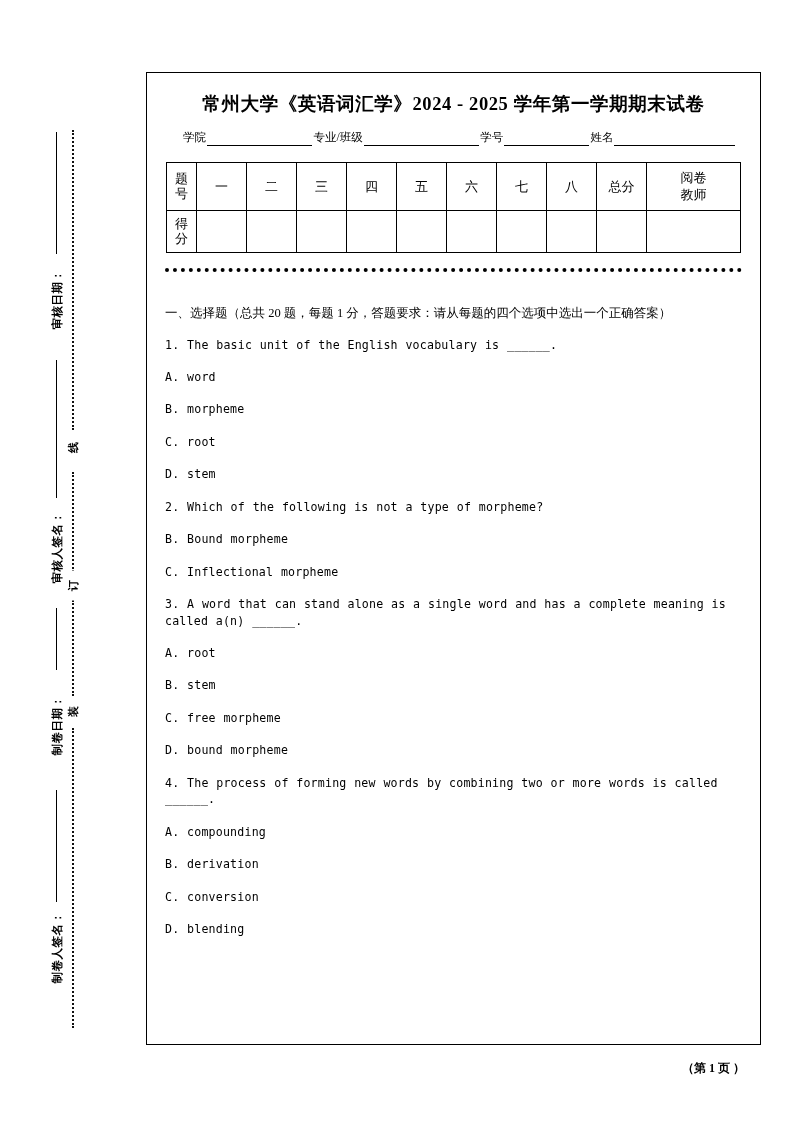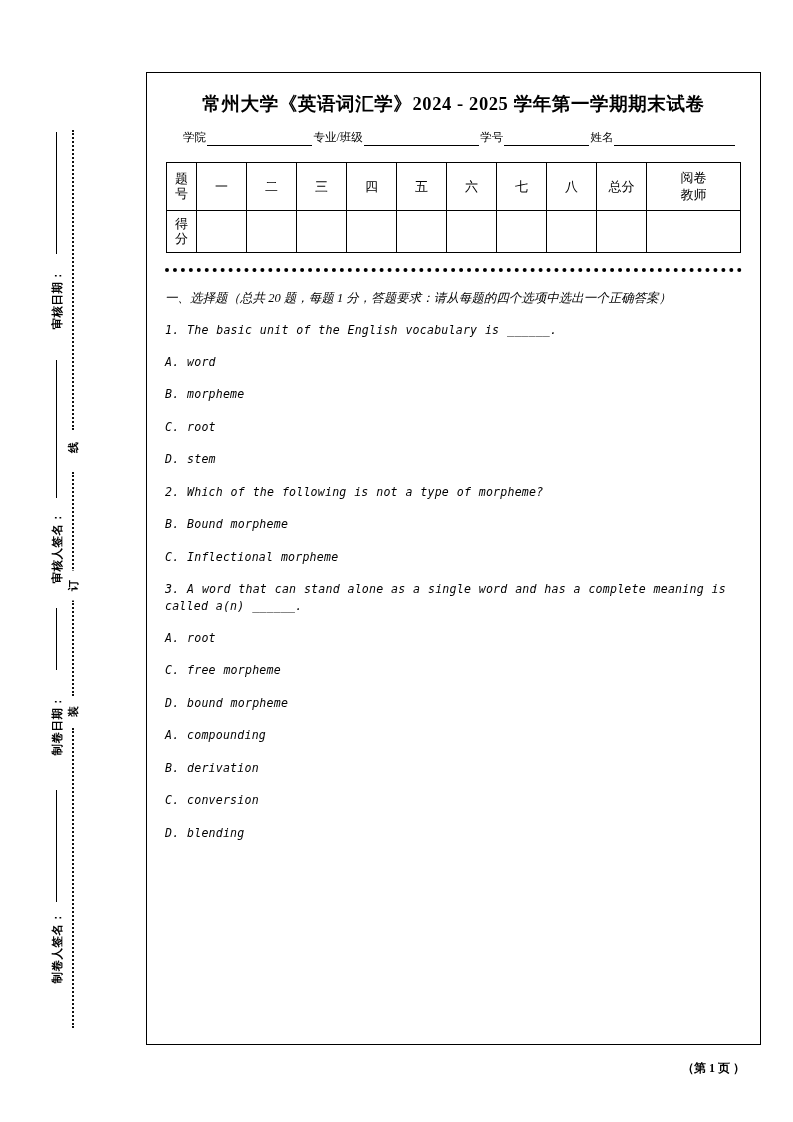--- a/index.html
+++ b/index.html
@@ -138,22 +138,21 @@
 
   
   #table-dotted {
     margin: 14px 0 0 0;
     height: 5px;
     border-bottom: 4px dotted #000;
   }
 
   
   #body-content {
-    margin-top: 16px;
-    font-style: italic;
+    margin-top: 31px;
   }
   .section-heading {
     font-family: "Liberation Serif", "DejaVu Serif", serif;
     font-size: 12.5px;
     line-height: 1.72;
     margin: 0 0 12px 0;
     text-align: justify;
   }
   .q-stem, .q-opt {
     font-family: "DejaVu Sans Mono", "Liberation Mono", monospace;
@@ -282,23 +281,25 @@
     <p class="q-opt">B. morpheme</p>
     <p class="q-opt">C. root</p>
     <p class="q-opt">D. stem</p>
 
     <p class="q-stem">2. Which of the following is not a type of morpheme?</p>
     <p class="q-opt">B. Bound morpheme</p>
     <p class="q-opt">C. Inflectional morpheme</p>
 
     <p class="q-stem">3. A word that can stand alone as a single word and has a complete meaning is called a(n) ______.</p>
     <p class="q-opt">A. root</p>
+    <p class="q-opt">B. stem</p>
     <p class="q-opt">C. free morpheme</p>
     <p class="q-opt">D. bound morpheme</p>
 
+    <p class="q-stem">4. The process of forming new words by combining two or more words is called ______.</p>
     <p class="q-opt">A. compounding</p>
     <p class="q-opt">B. derivation</p>
     <p class="q-opt">C. conversion</p>
     <p class="q-opt">D. blending</p>
 
   </div>
 </div>
 
 <div id="footer">（第 1 页 ）</div>
 

